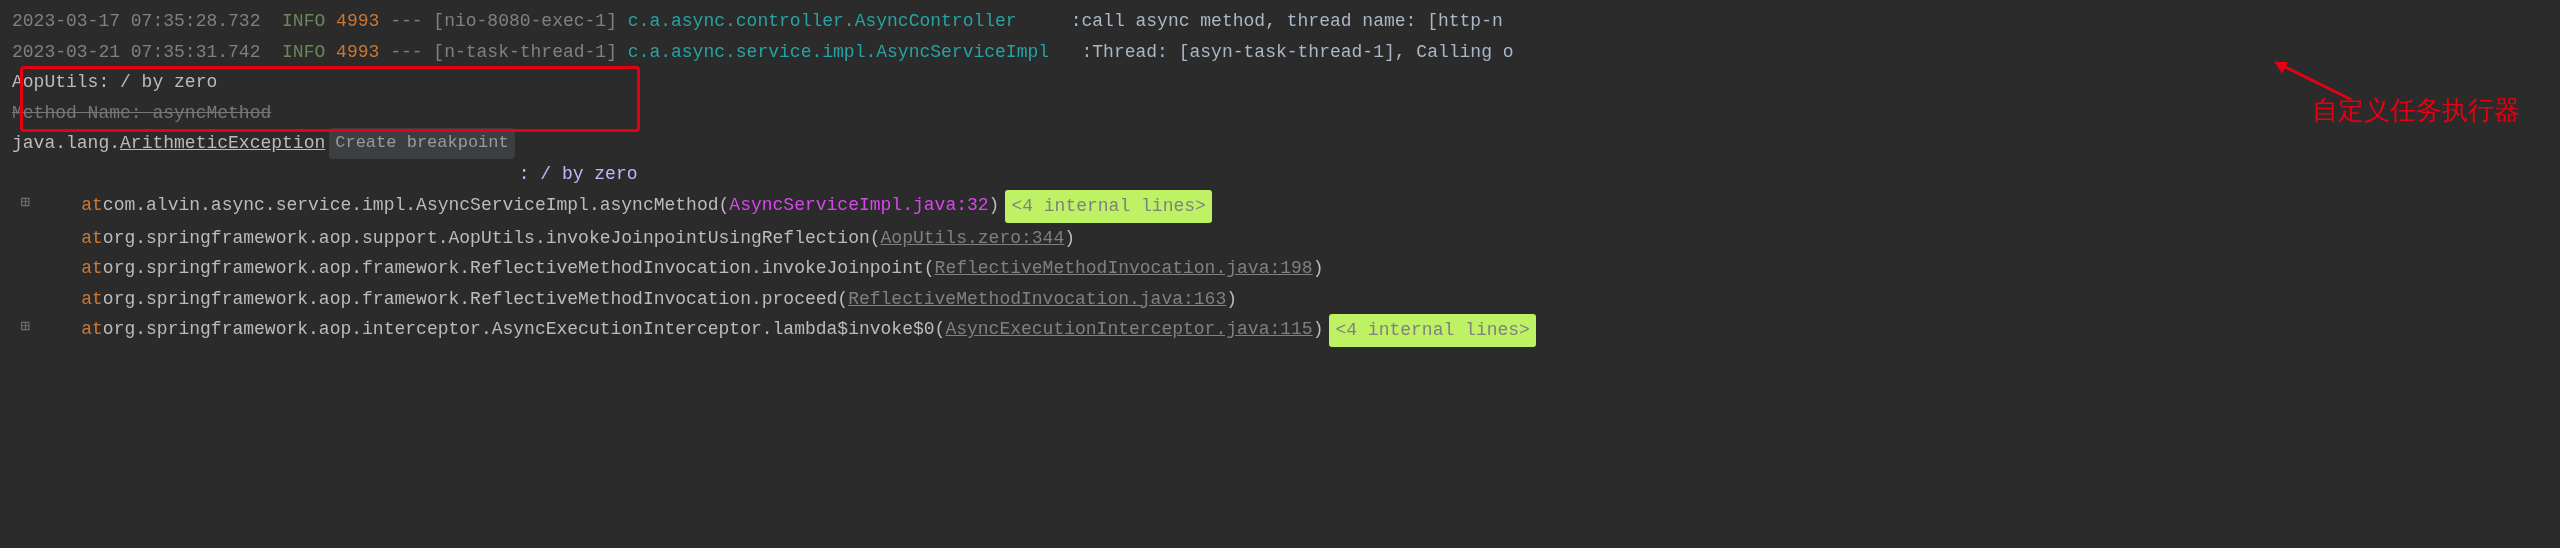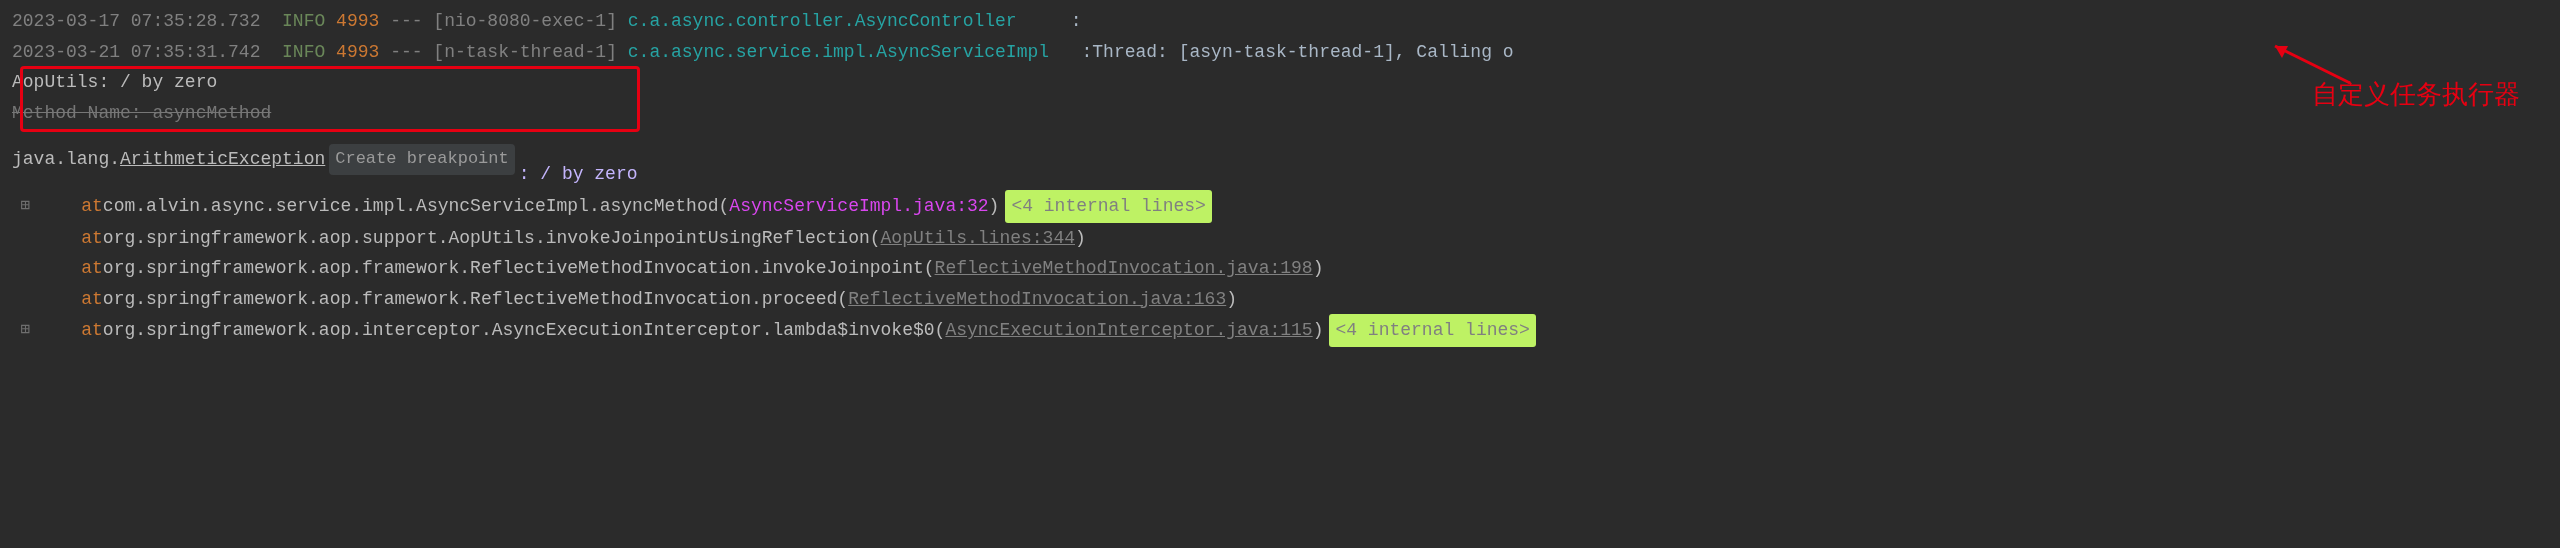--- a/index.html
+++ b/index.html
@@ -11,21 +11,21 @@
       color: #a9b7c6;
       white-space: nowrap;
       overflow: hidden;
       padding: 6px 0;
       position: relative;
       width: 2560px;
     }
     .log-line {
       padding: 0 12px;
       display: flex;
-      align-items: center;
+      align-items: flex-start;
     }
     .indent-line {
       padding-left: 38px;
     }
     .gutter {
       display: inline-flex;
       width: 26px;
       justify-content: center;
       align-items: center;
       margin-left: -26px;
@@ -74,21 +74,21 @@
       border-radius: 4px;
       left: 20px;
       top: 66px;
       width: 620px;
       height: 66px;
       pointer-events: none;
     }
     .annotation {
       position: absolute;
       right: 40px;
-      top: 72px;
+      top: 88px;
       pointer-events: none;
     }
     .annotation-text {
       color: #e60012;
       font-family: 'PingFang SC', 'Microsoft YaHei', sans-serif;
       font-size: 26px;
       text-align: right;
     }
     .arrow-svg {
       position: absolute;
@@ -108,20 +108,21 @@
   <span>&nbsp;</span>
   <span class="pid">4993</span>
   <span>&nbsp;</span>
   <span class="dash">---</span>
   <span>&nbsp;</span>
   <span class="bracket">[nio-8080-exec-1]</span>
   <span>&nbsp;</span>
   <span class="logger">c.a.async.controller.AsyncController</span>
   <span>&nbsp;&nbsp;&nbsp;&nbsp;&nbsp;</span>
   <span class="colon-sep">: </span>
+  <span class="msg">call async method, thread name: [http-n</span>
 </div>
 
 <div class="log-line">
   <span class="ts">2023-03-21 07:35:31.742</span>
   <span>&nbsp;&nbsp;</span>
   <span class="level-info">INFO</span>
   <span>&nbsp;</span>
   <span class="pid">4993</span>
   <span>&nbsp;</span>
   <span class="dash">---</span>
@@ -156,21 +157,21 @@
   <span class="stack-text">com.alvin.async.service.impl.AsyncServiceImpl.asyncMethod(</span>
     <span class="link-active">AsyncServiceImpl.java:32</span>
     <span class="stack-text">)</span>
   <span class="internal">&lt;4 internal lines&gt;</span>
 </div>
 
 <div class="log-line indent-line">
   <span>&nbsp;&nbsp;&nbsp;&nbsp;</span>
   <span class="at">at </span>
   <span class="stack-text">org.springframework.aop.support.AopUtils.invokeJoinpointUsingReflection(</span>
-    <span class="link-muted">AopUtils.lines:344</span>
+    <span class="link-muted">AopUtils.zero:344</span>
     <span class="stack-text">)</span>
 </div>
 
 <div class="log-line indent-line">
   <span>&nbsp;&nbsp;&nbsp;&nbsp;</span>
   <span class="at">at </span>
   <span class="stack-text">org.springframework.aop.framework.ReflectiveMethodInvocation.invokeJoinpoint(</span>
     <span class="link-muted">ReflectiveMethodInvocation.java:198</span>
     <span class="stack-text">)</span>
 </div>

